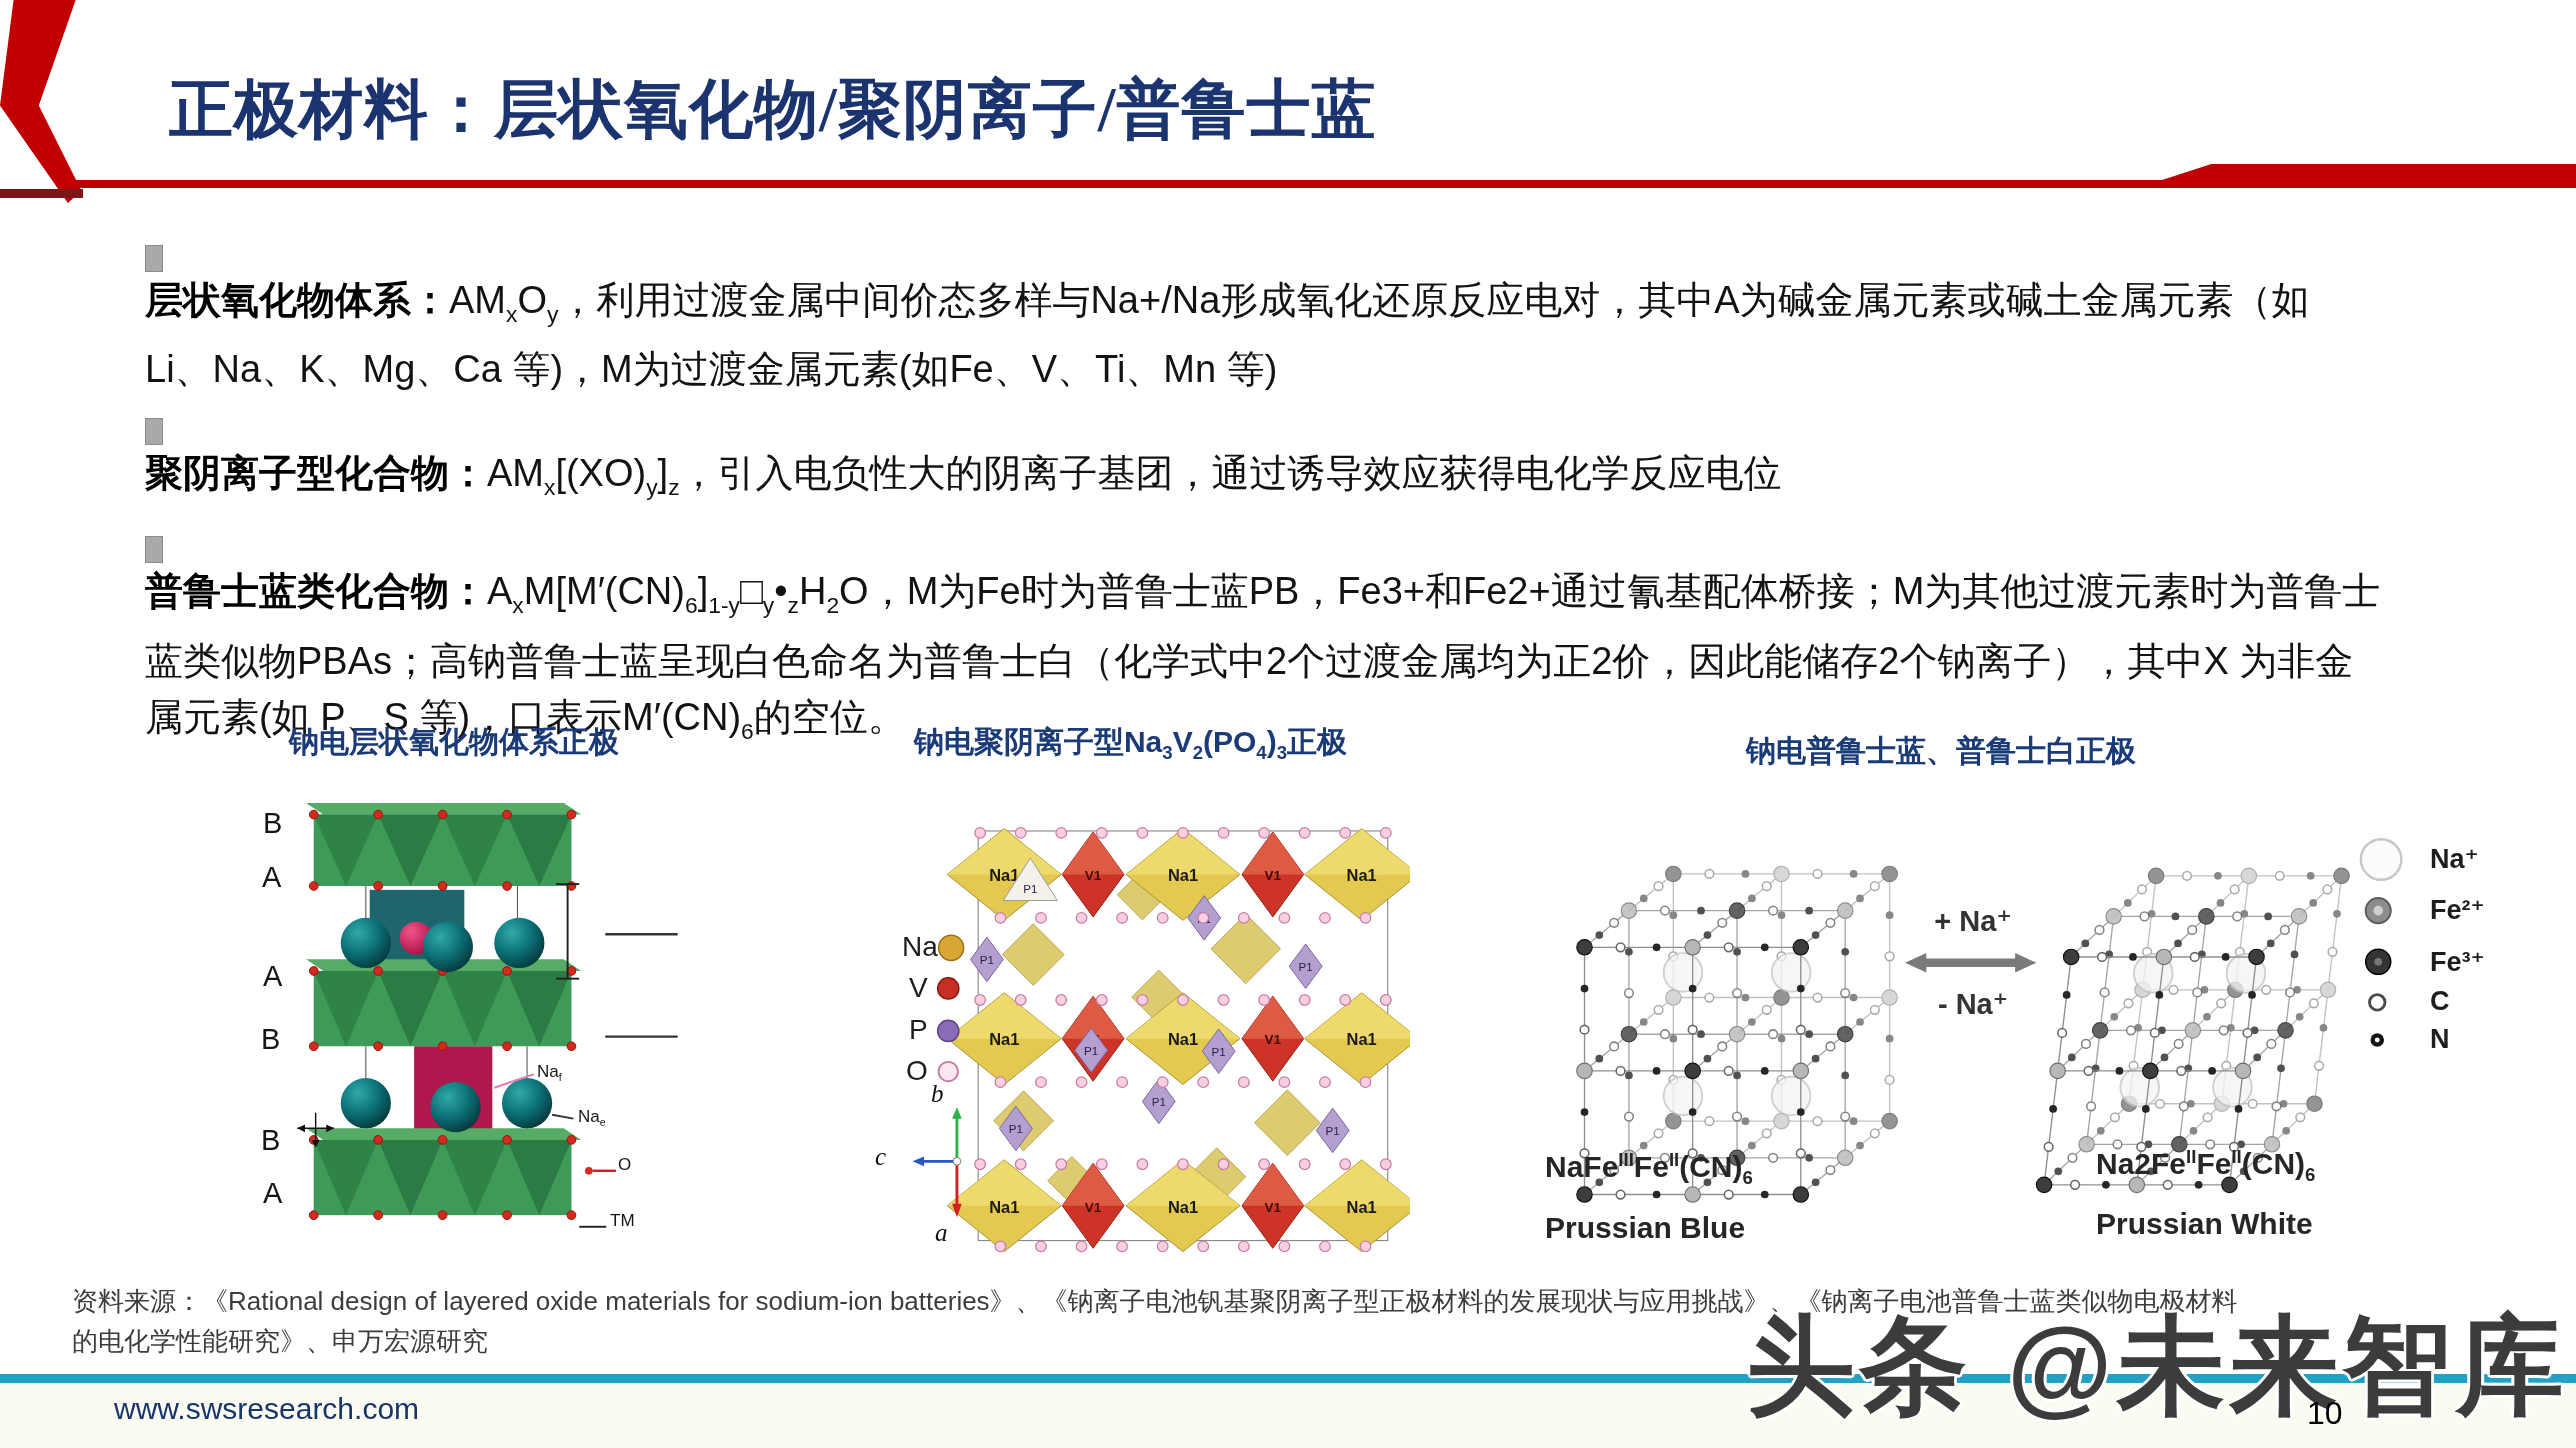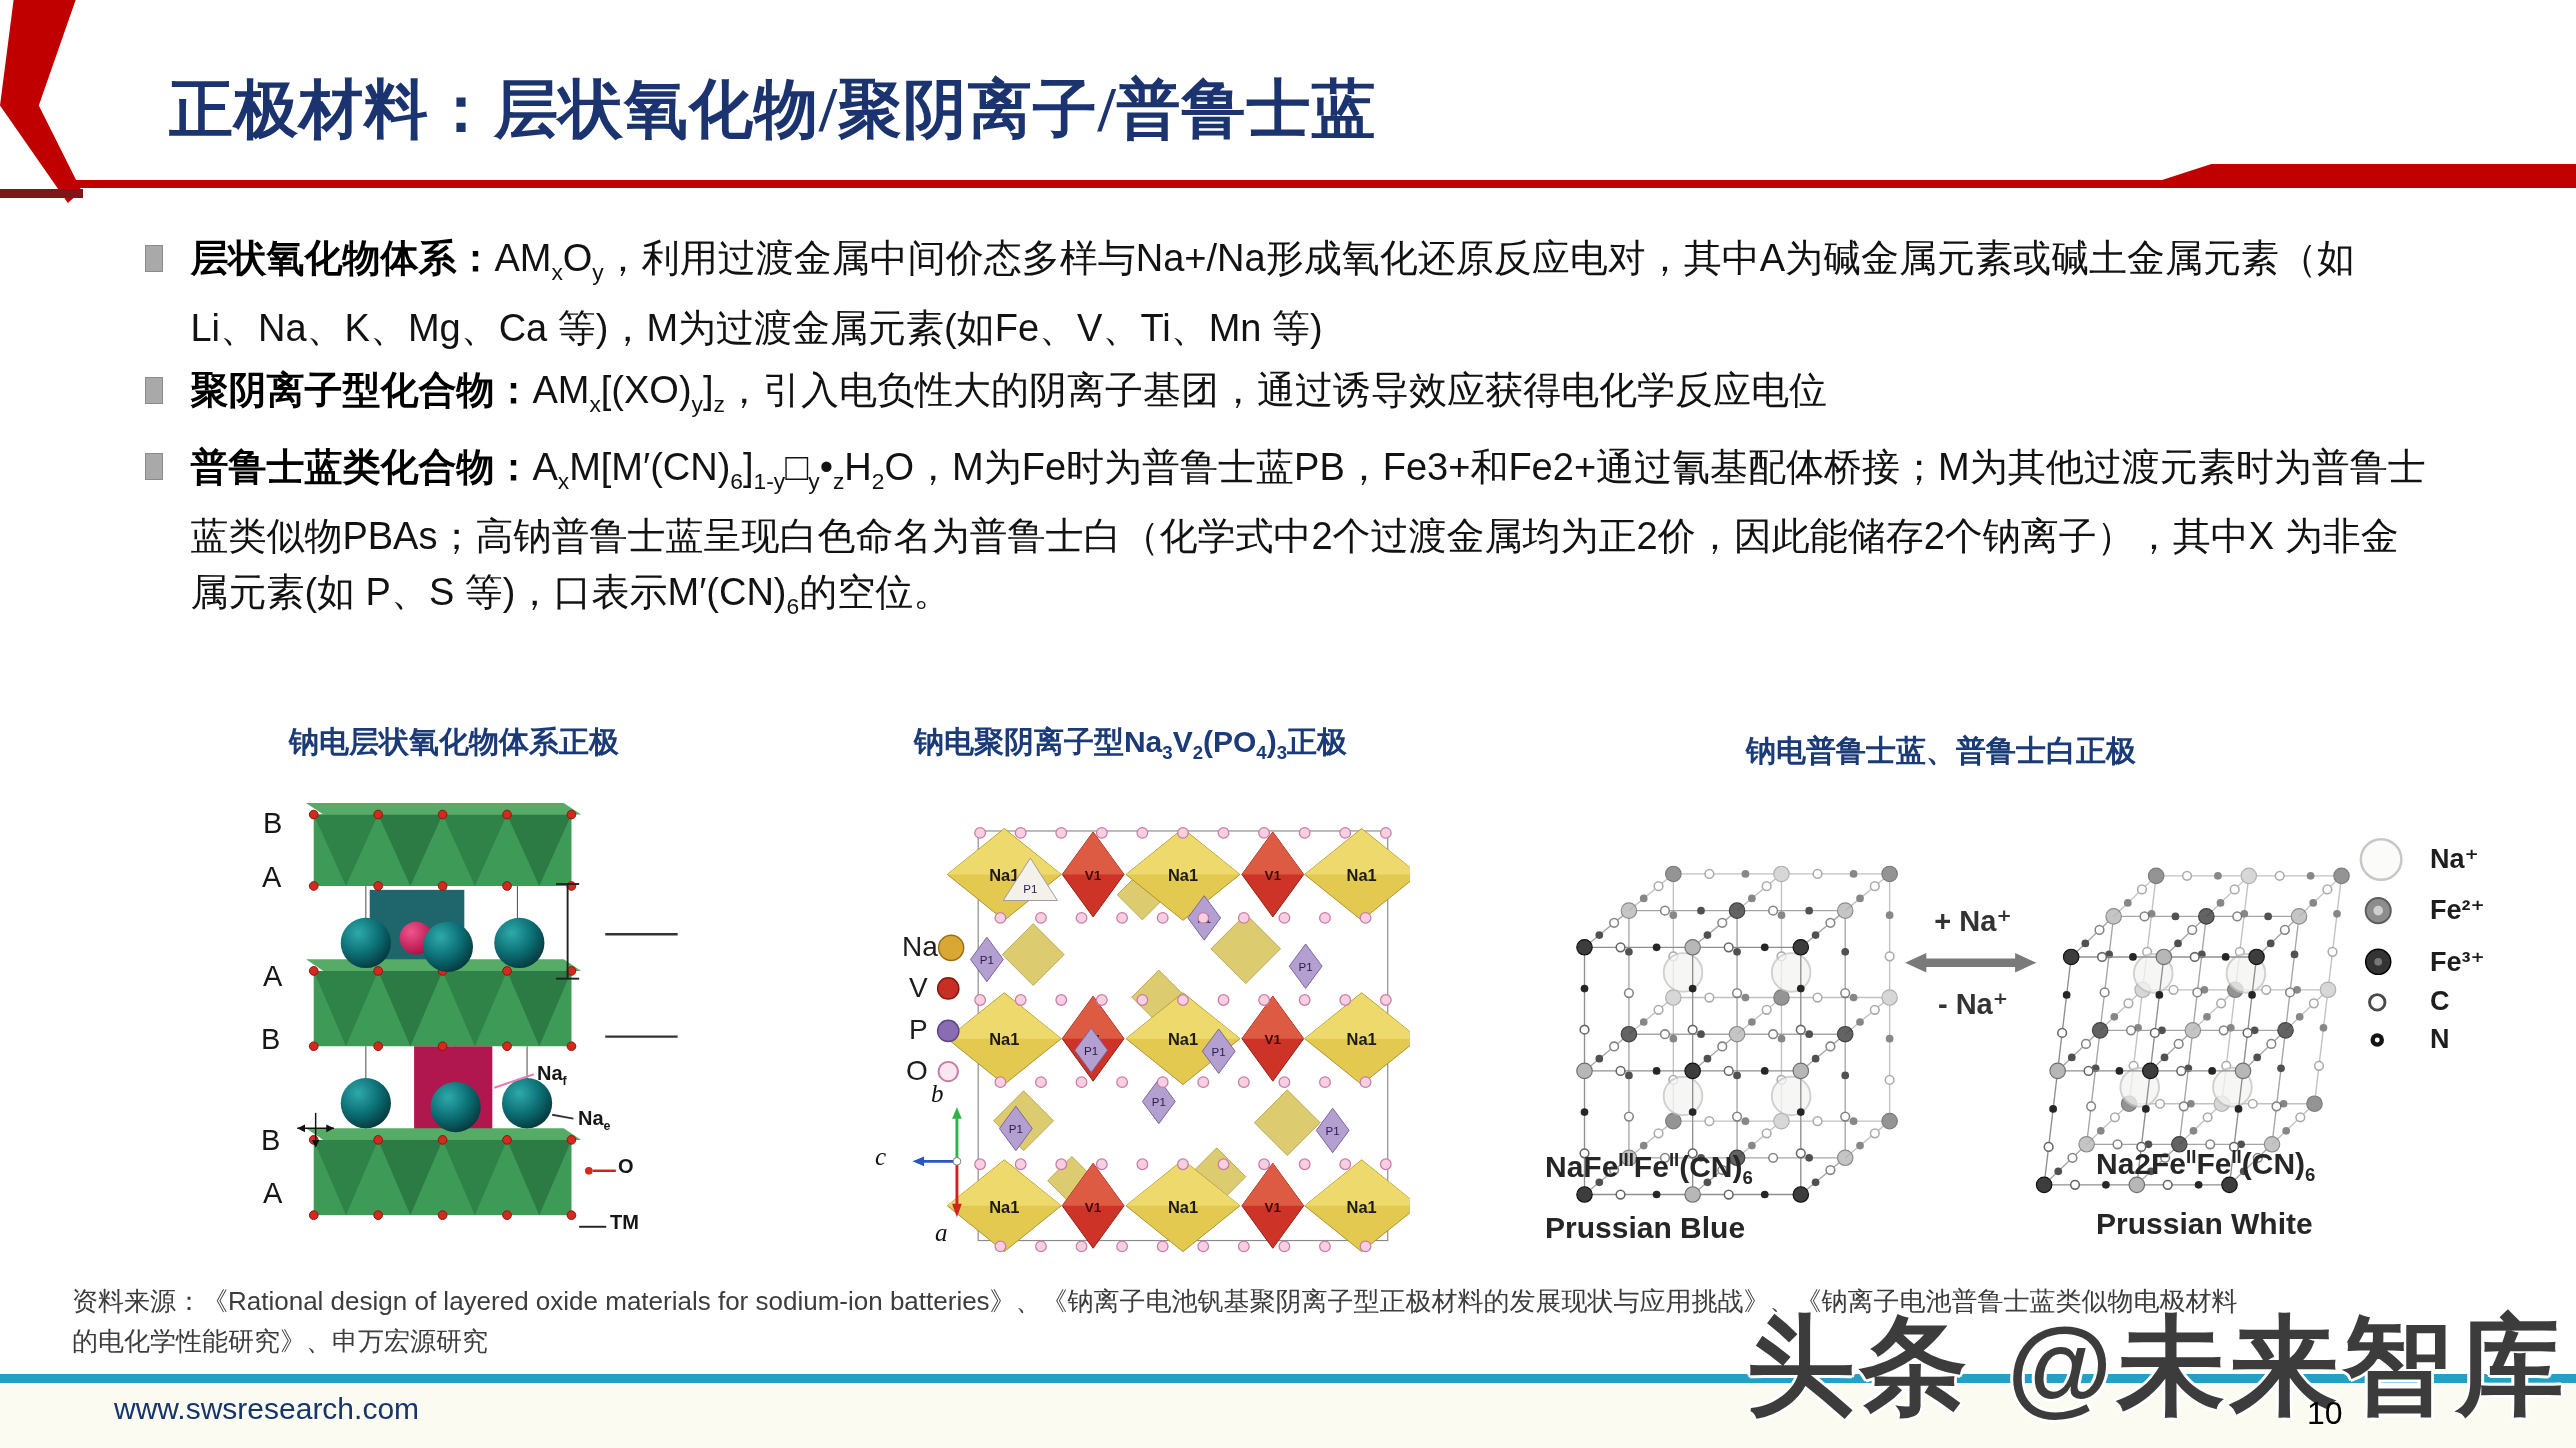--- a/index.html
+++ b/index.html
@@ -17,34 +17,34 @@
   .logo{position:absolute;left:2214px;top:37px;display:flex;align-items:center;}
   .globe{position:relative;width:95px;height:95px;border-radius:50%;
          background:radial-gradient(circle at 38% 35%,#41b5e9,#0d6db8 72%,#0a559b);overflow:hidden;flex:none;}
   .globe .stripe{position:absolute;left:0;width:54%;height:7.7px;background:#ffffff;}
   .globe .sq{position:absolute;left:32px;top:31px;width:34px;height:34px;background:#ffffff;}
   .logo-text{margin-left:15.5px;}
   .sws{font-size:62px;font-weight:800;font-style:italic;color:#0f4d9c;line-height:0.95;}
   .research{font-size:22px;font-weight:700;color:#2aa2da;letter-spacing:6.8px;margin-top:1.9px;}
   
   .bullets{position:absolute;left:145px;top:230px;width:2308px;}
-  .bullet{display:flex;margin-bottom:6.8px;}
+  .bullet{display:flex;margin-bottom:6.8px;flex-direction:column;}
   .bmark{width:16.4px;height:25px;background:#a9a9a9;border:1px solid #8b8b8b;margin:14.5px 27px 0 0;flex:none;}
   .btext{font-size:38px;line-height:56px;color:#121212;width:2241px;}
   .blead{font-weight:700;color:#000;}
   .btext sub{font-size:60%;}
   
   .cap{position:absolute;font-size:30px;font-weight:700;color:#1a3a78;text-align:center;}
   .cap sub{font-size:62%;}
   
   svg{position:absolute;}
   .figlabel{position:absolute;color:#161616;white-space:nowrap;}
   .figlabel sub{font-size:62%;} .figlabel sup{font-size:62%;}
   .stacklab{font-size:29px;}
-  .annlab{font-size:20px;font-weight:700;}
+  .annlab{font-size:17px;font-weight:400;}
   .pb-formula{font-size:30px;font-weight:700;color:#262626;}
   .pb-name{font-size:30px;font-weight:700;color:#262626;}
   .pb-arrowlab{font-size:29px;font-weight:700;color:#333;text-align:center;width:164px;}
   .pb-leg{font-size:27px;font-weight:700;color:#1d1d1d;}
   .nvp-leg{font-size:28px;color:#1c1c1c;}
   .axis-lab{font-size:25px;font-style:italic;color:#111;font-family:"Liberation Serif",serif;}
   
   .source{position:absolute;left:72px;top:1281px;font-size:26px;line-height:40px;color:#3c3c3c;width:2366px;}
   .teal-line{position:absolute;left:0;top:1374px;width:2576px;height:8.7px;background:#22a0c6;z-index:2;}
   .footer-strip{position:absolute;left:0;top:1383px;width:2576px;height:66px;background:#fbfbf2;z-index:1;}

